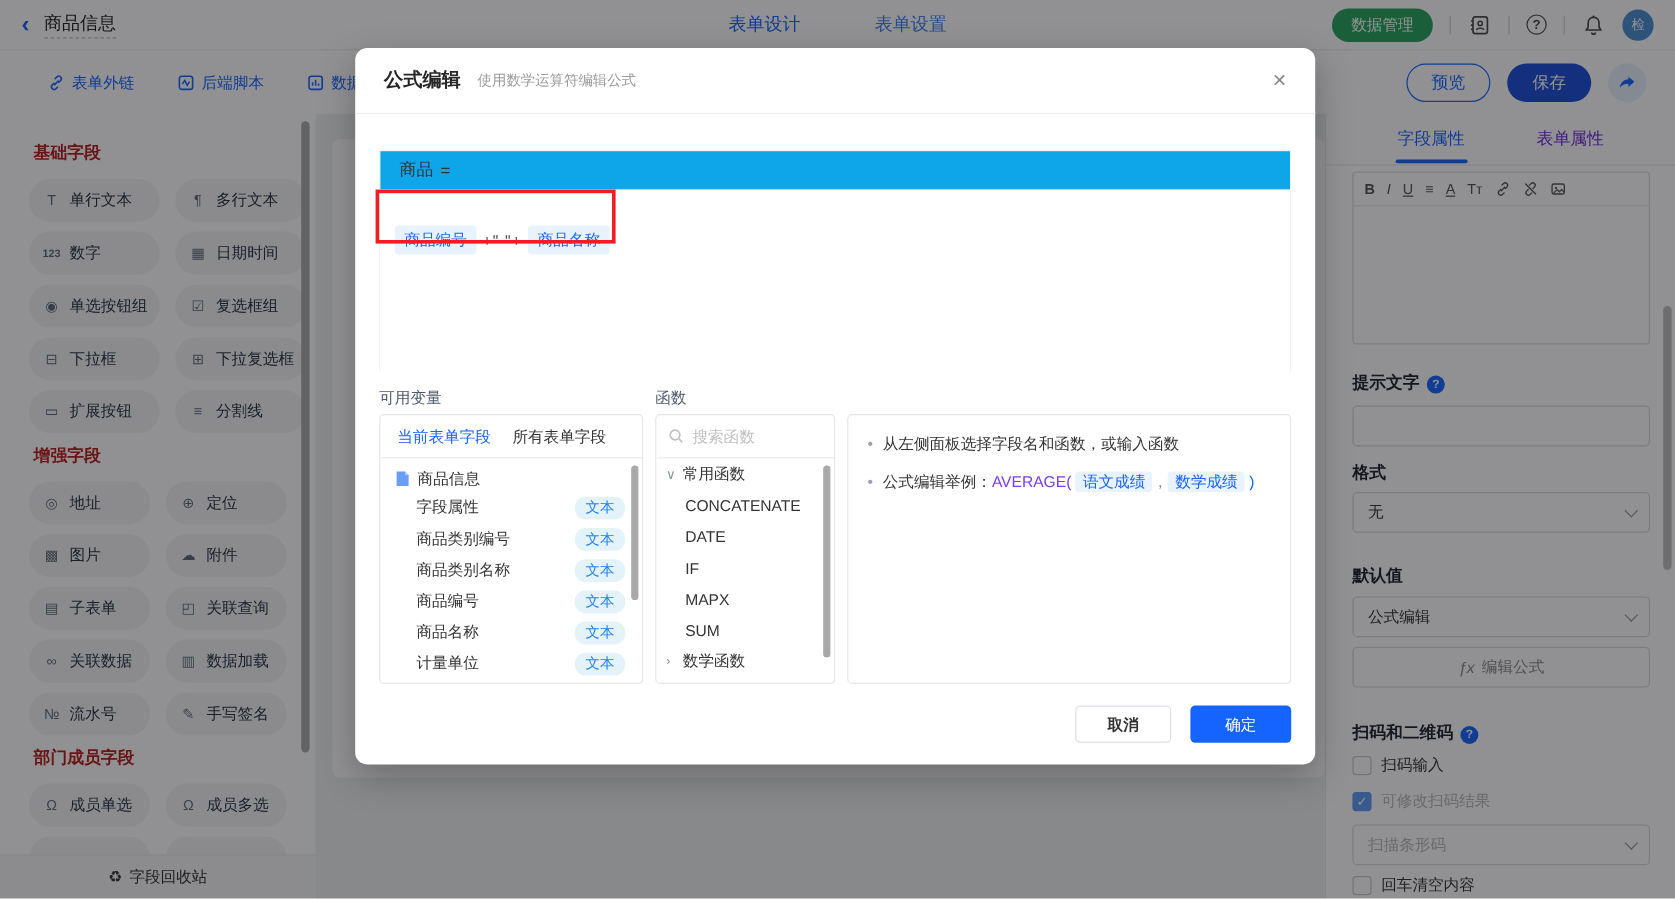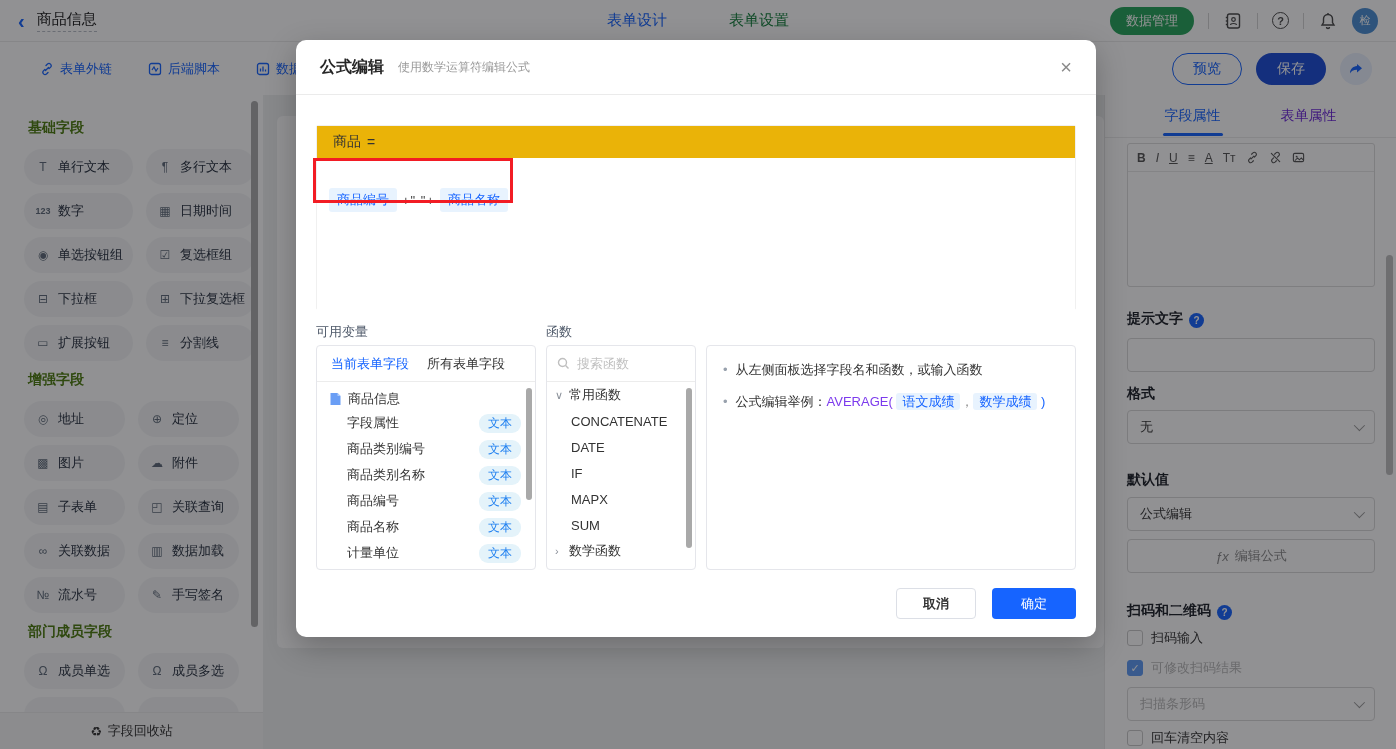--- a/index.html
+++ b/index.html
@@ -6,42 +6,42 @@
   html,body { width:1396px; height:749px; }
   body { font-family:"Liberation Sans","DejaVu Sans",sans-serif; font-size:13px; color:#333; }
   .screen { position:relative; width:1396px; height:749px; overflow:hidden; background:#fff; }
 
   
   .navbar { position:absolute; left:0; top:0; width:1396px; height:42px; background:#fff;
             border-bottom:1px solid #ececec; display:flex; align-items:center; z-index:1; }
   .nav-back { color:#1664ff; font-size:20px; font-weight:bold; margin-left:18px; cursor:pointer; line-height:1; }
   .nav-title { font-size:15px; color:#222; margin-left:12px; border-bottom:1px dashed #b9bec6; padding-bottom:2px; }
   .nav-tabs { position:absolute; left:50%; transform:translateX(-50%); display:flex; gap:62px; font-size:15px; }
-  .nav-tab { color:#15803d; cursor:pointer; }
+  .nav-tab { color:#3b82f6; cursor:pointer; }
   .nav-tab.active { color:#1664ff; }
   .nav-right { position:absolute; right:18px; display:flex; align-items:center; gap:14px; }
   .btn-green { background:#27a55b; color:#fff; font-size:13px; padding:5px 16px; border-radius:14px; border:none; cursor:pointer; }
   .nav-sep { width:1px; height:16px; background:#d3d3d3; }
   .nav-ic { width:20px; height:20px; display:flex; align-items:center; justify-content:center; color:#4a4a4a; }
   .help-circle { width:17px; height:17px; border:1.4px solid #4a4a4a; border-radius:50%; font-size:11px; font-weight:bold;
                  display:flex; align-items:center; justify-content:center; color:#4a4a4a; }
   .avatar { width:26px; height:26px; border-radius:50%; background:#4b8fd4; color:#fff; font-size:11px;
             display:flex; align-items:center; justify-content:center; }
 
   .toolbar { position:absolute; left:0; top:42px; width:1396px; height:53px; background:#fff; display:flex; align-items:center; z-index:0; }
   .tool-links { display:flex; gap:36px; margin-left:40px; }
   .tool-link { color:#1664ff; font-size:13px; display:flex; align-items:center; gap:6px; cursor:pointer; }
   .tool-actions { position:absolute; right:24px; display:flex; align-items:center; gap:14px; }
   .btn-outline-blue { border:1px solid #1664ff; color:#1664ff; background:#fff; border-radius:16px; padding:6px 20px; font-size:14px; cursor:pointer; }
   .btn-blue-pill { border:none; color:#fff; background:#1d4ed8; border-radius:16px; padding:7px 21px; font-size:14px; cursor:pointer; }
   .share-circle { width:32px; height:32px; border-radius:50%; background:#e9f0fe; display:flex; align-items:center; justify-content:center; cursor:pointer; }
 
   .sidebar { position:absolute; left:0; top:95px; width:263px; height:654px; background:#fff; overflow:hidden; }
   .sb-inner { padding:14px 24px 0 24px; }
-  .sb-title { font-size:14px; font-weight:bold; color:#4d7c0f; margin:10px 0 12px 4px; }
+  .sb-title { font-size:14px; font-weight:bold; color:#b91c1c; margin:10px 0 12px 4px; }
   .pill-grid { display:grid; grid-template-columns:1fr 1fr; gap:8px 13px; margin-bottom:10px; }
   .pill { height:36px; background:#f4f5f6; border-radius:18px; display:flex; align-items:center; padding:0 10px; cursor:grab; }
   .pill .ic { width:18px; text-align:center; color:#5f6b7a; font-size:12px; margin-right:6px; flex:none; }
   .pill .lb { font-size:13px; color:#27303f; white-space:nowrap; }
   .sb-scroll { position:absolute; right:5px; top:6px; width:7px; height:526px; background:#ababab; border-radius:4px; }
   .recycle-bar { position:absolute; left:0; bottom:0; width:263px; height:37px; background:#f6f6f6; border-top:1px solid #ececec;
                  display:flex; align-items:center; justify-content:center; gap:6px; color:#333; cursor:pointer; }
 
   .canvas { position:absolute; left:263px; top:95px; width:841px; height:654px; background:#eef0f1; }
   .canvas-card { position:absolute; left:14px; top:21px; width:827px; height:532px; background:#fff; border-radius:6px; }
@@ -77,21 +77,21 @@
 
   
   .overlay { position:absolute; inset:0; background:rgba(10,12,16,0.45); z-index:5; }
   .modal { position:absolute; left:296px; top:40px; width:800px; height:597px; background:#fff; border-radius:10px;
            box-shadow:0 10px 30px rgba(0,0,0,.25); z-index:10; }
   .m-head { height:55px; border-bottom:1px solid #ebebeb; display:flex; align-items:center; padding:0 24px; }
   .m-title { font-size:16px; font-weight:bold; color:#262626; }
   .m-sub { font-size:12px; color:#9a9a9a; margin-left:14px; }
   .m-close { margin-left:auto; font-size:20px; color:#8a8a8a; cursor:pointer; line-height:1; }
   .feditor { position:absolute; left:20px; top:85px; width:760px; height:185px; border:1px solid #f0f0f0; border-radius:2px; }
-  .fe-head { height:24px; background:#eab308; display:flex; align-items:center; padding:16px 16px; font-size:14px; color:#333; gap:6px; }
+  .fe-head { height:24px; background:#0ea5e9; display:flex; align-items:center; padding:16px 16px; font-size:14px; color:#333; gap:6px; }
   .fe-body { position:relative; height:152px; background:#fff; }
   .tok-row { position:absolute; left:12px; top:30px; display:flex; align-items:center; gap:5px; font-size:13px; }
   .chip { background:#e8f3fe; color:#1664ff; padding:3px 8px; border-radius:3px; cursor:pointer; }
   .op { color:#444; letter-spacing:1px; }
   .red-note { position:absolute; left:17px; top:118px; width:200px; height:45px; border:3px solid #f21c24; z-index:3; pointer-events:none; }
   .sec-label { position:absolute; top:283px; font-size:13px; color:#4e5969; }
   .panel { position:absolute; top:305px; height:225px; border:1px solid #e5e6eb; border-radius:4px; background:#fff; overflow:hidden; }
   .vp { left:20px; width:220px; }
   .fp { left:250px; width:150px; }
   .tp { left:410px; width:370px; }

